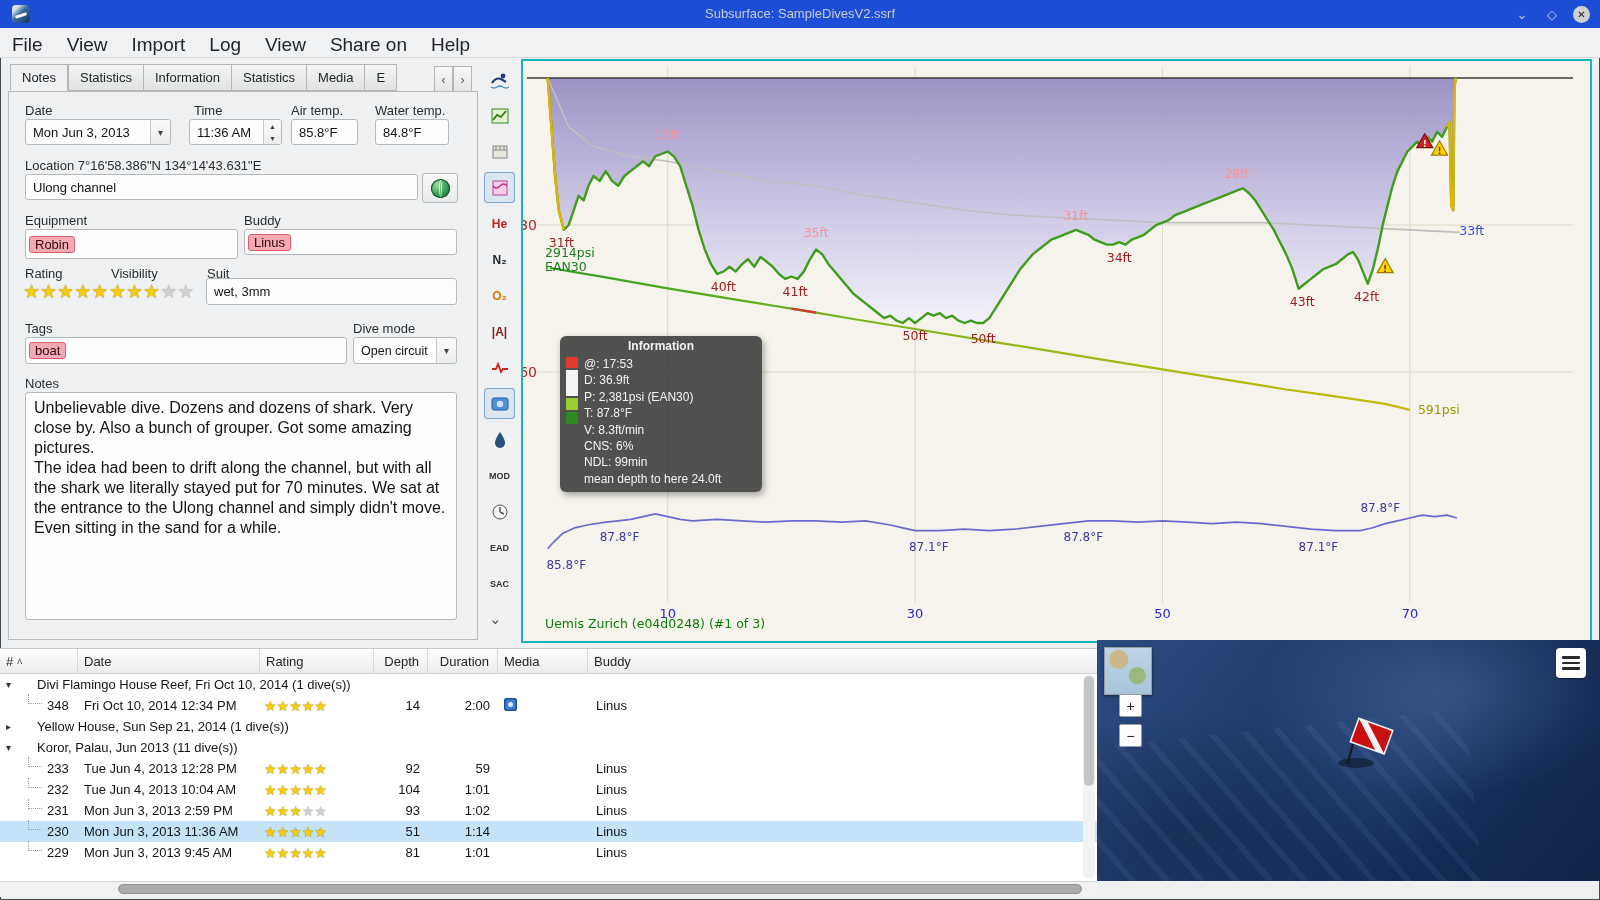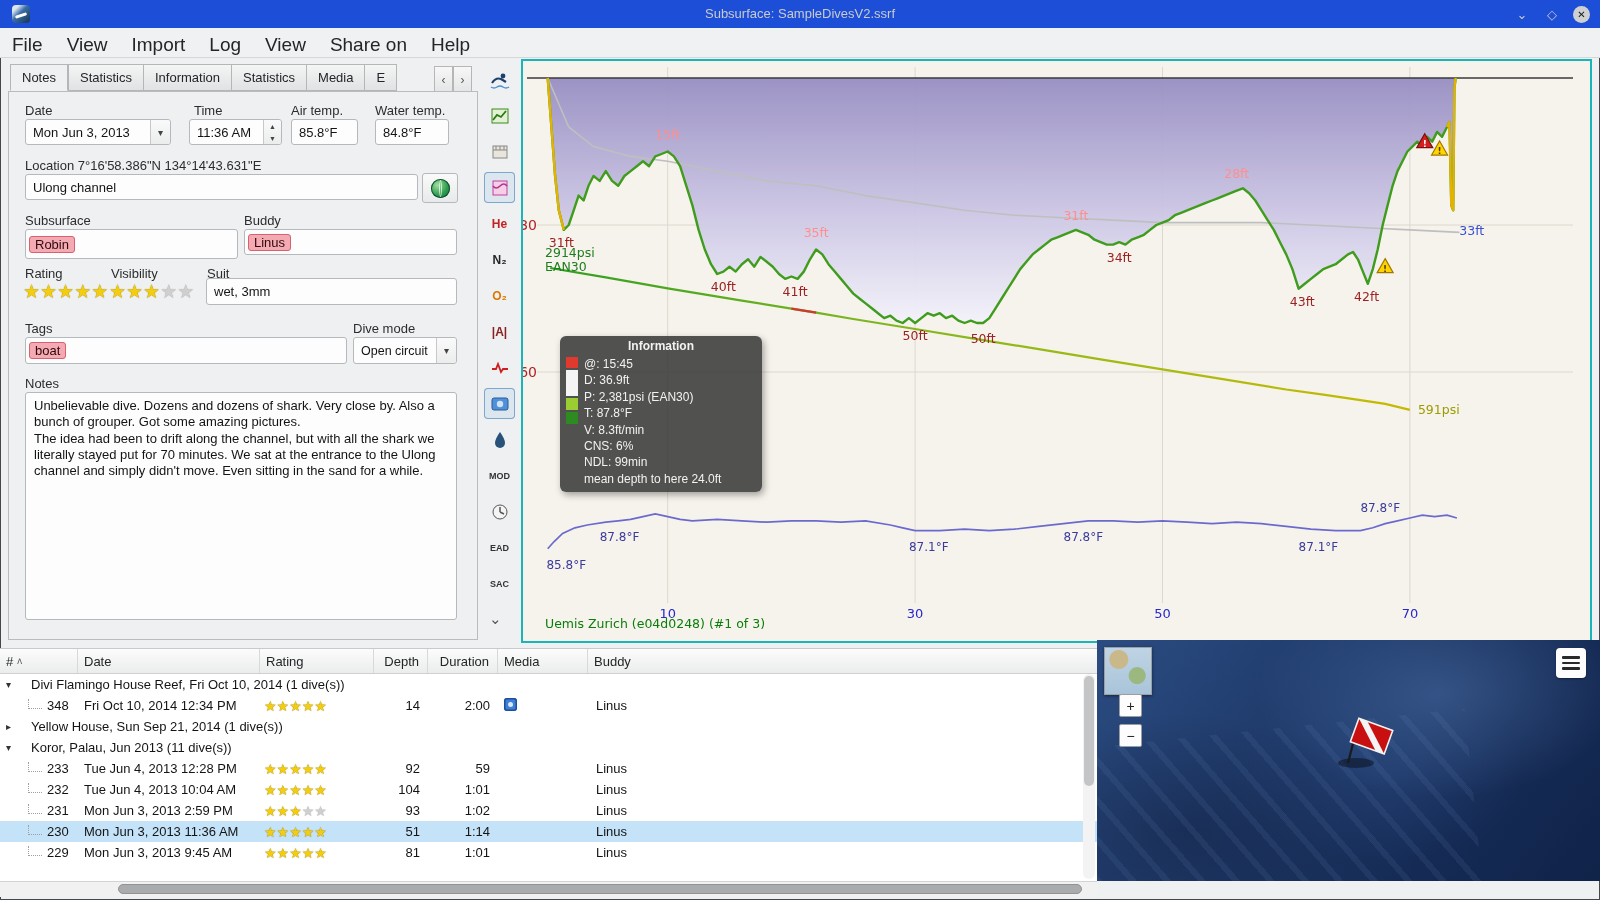--- a/index.html
+++ b/index.html
@@ -39,21 +39,21 @@
     font-size:10px;color:#444;border-radius:0 3px 3px 0;}
   .spin{position:absolute;right:0;top:0;bottom:0;width:17px;border-left:1px solid #c6c8ca;
     background:linear-gradient(#fafafa,#ebecec);display:flex;flex-direction:column;border-radius:0 3px 3px 0;}
   .spin span{flex:1;display:flex;align-items:center;justify-content:center;font-size:7px;color:#444;}
   .chip{display:inline-block;background:#f3aab2;border:1px solid #d9606e;border-radius:3px;
     padding:0px 5px;font-size:13px;color:#30080c;}
   .stars{position:absolute;font-size:19px;letter-spacing:0px;line-height:1;}
   .star-f{color:#f4cd0d;text-shadow:0 0 1px #7a6300;}
   .star-e{color:#cfcfcf;text-shadow:0 0 1px #9a9a9a;}
   .notesbox{position:absolute;background:#fdfdfd;border:1px solid #b6b9bb;border-radius:3px;
-    font-size:13px;line-height:1.25;padding:5px 8px;box-sizing:border-box;white-space:pre-line;color:#141414;overflow:hidden;}
+    font-size:16px;line-height:1.25;padding:5px 8px;box-sizing:border-box;white-space:pre-line;color:#141414;overflow:hidden;}
   .globe-btn{position:absolute;border:1px solid #b6b9bb;border-radius:3px;background:linear-gradient(#fafafa,#e8e9ea);
     display:flex;align-items:center;justify-content:center;}
   .globe{width:19px;height:19px;border-radius:50%;background:radial-gradient(circle at 35% 32%,#9fe09f,#2f9c4f 55%,#13643a);
     box-shadow:inset 0 0 0 1px #0e4f2e;position:relative;}
   .globe:after{content:"";position:absolute;left:8px;top:1px;width:3px;height:17px;border-radius:50%;border:1px solid rgba(255,255,255,.7);box-sizing:border-box;}
   
   .ptoolbar{position:absolute;left:481px;top:62px;width:38px;height:580px;}
   .pt-btn{position:absolute;left:3px;width:31px;height:31px;border-radius:4px;display:flex;
     align-items:center;justify-content:center;}
   .pt-btn.sel{background:#dce6ef;box-shadow:inset 0 0 0 1px #7da7cc;}
@@ -77,22 +77,22 @@
     border-top:1px solid #c9cacb;box-sizing:border-box;}
   .lhead{display:grid;grid-template-columns:78px 182px 114px 54px 70px 90px 1fr;height:24px;
     background:linear-gradient(#fcfcfc,#ebecec);border-bottom:1px solid #cfd0d1;font-size:13px;color:#232629;}
   .lhead .hc{display:flex;align-items:center;padding-left:6px;border-right:1px solid #d8d9da;white-space:nowrap;}
   .lhead .hc.r{justify-content:flex-end;padding-right:8px;}
   .lrow{height:21px;font-size:13px;color:#141414;}
   .lrow.dive{display:grid;grid-template-columns:78px 182px 114px 54px 70px 90px 1fr;align-items:center;}
   .lrow.trip{display:flex;align-items:center;}
   .lrow.selected{background:#c5e3f8;}
   .arrow{width:12px;margin-left:6px;font-size:10px;color:#333;}
-  .triplabel{margin-left:13px;white-space:nowrap;}
-  .c-num{display:flex;align-items:flex-end;}
+  .triplabel{margin-left:19px;white-space:nowrap;}
+  .c-num{display:flex;align-items:flex-start;}
   .tree{display:inline-block;width:13px;height:9px;border-left:1px dotted #9f9f9f;border-bottom:1px dotted #9f9f9f;
     margin-left:28px;margin-right:5px;transform:translateY(-4px);}
   .c-date{padding-left:6px;white-space:nowrap;}
   .c-rating{padding-left:4px;font-size:14px;line-height:1;}
   .c-rating .star-f{text-shadow:0 0 1px #6d5800;}
   .c-depth,.c-dur{text-align:right;padding-right:8px;}
   .c-media{padding-left:6px;}
   .c-buddy{padding-left:8px;}
   .media-ico{display:inline-block;width:13px;height:13px;border-radius:3px;background:#3f7fd6;
     box-shadow:inset 0 0 0 1.5px #1d4f96;position:relative;}
@@ -187,21 +187,21 @@
     </div>
 
     <span class="flabel" style="left:16px;top:66px">Location 7°16'58.386"N 134°14'43.631"E</span>
     <div class="ffield" style="left:16px;top:82px;width:393px;height:26px">
       <span>Ulong channel</span>
     </div>
     <div class="globe-btn" style="left:413px;top:81px;width:34px;height:28px">
       <span class="globe"></span>
     </div>
 
-    <span class="flabel" style="left:16px;top:121px">Subsurface</span>
+    <span class="flabel" style="left:16px;top:121px">Equipment</span>
     <span class="flabel" style="left:235px;top:121px">Buddy</span>
     <div class="ffield" style="left:16px;top:137px;width:213px;height:30px;padding:0 3px">
       <span class="chip">Robin</span>
     </div>
     <div class="ffield" style="left:235px;top:137px;width:213px;height:26px;padding:0 3px">
       <span class="chip">Linus</span>
     </div>
 
     <span class="flabel" style="left:16px;top:174px">Rating</span>
     <span class="flabel" style="left:102px;top:174px">Visibility</span>
@@ -365,21 +365,21 @@
         <polygon points="916.588,80.05000000000001 924.588,94.05000000000001 908.588,94.05000000000001" fill="#ffd400" stroke="#a07800" stroke-width="1.2"></polygon>
         <text x="916.588" y="93.05000000000001" font-size="9" font-weight="bold" text-anchor="middle" fill="#5a3c00">!</text>
       </svg>
     <div class="tooltip">
       <div class="tt-title">Information</div>
       <span class="tt-swatch sw-red"></span>
       <span class="tt-swatch sw-white"></span>
       <span class="tt-swatch sw-lgreen"></span>
       <span class="tt-swatch sw-green"></span>
       <div class="tt-lines">
-          <div>@: 15:45</div>
+          <div>@: 17:53</div>
           <div>D: 36.9ft</div>
           <div>P: 2,381psi (EAN30)</div>
           <div>T: 87.8°F</div>
           <div>V: 8.3ft/min</div>
           <div>CNS: 6%</div>
           <div>NDL: 99min</div>
           <div>mean depth to here 24.0ft</div>
         </div>
     </div>
   </div>

